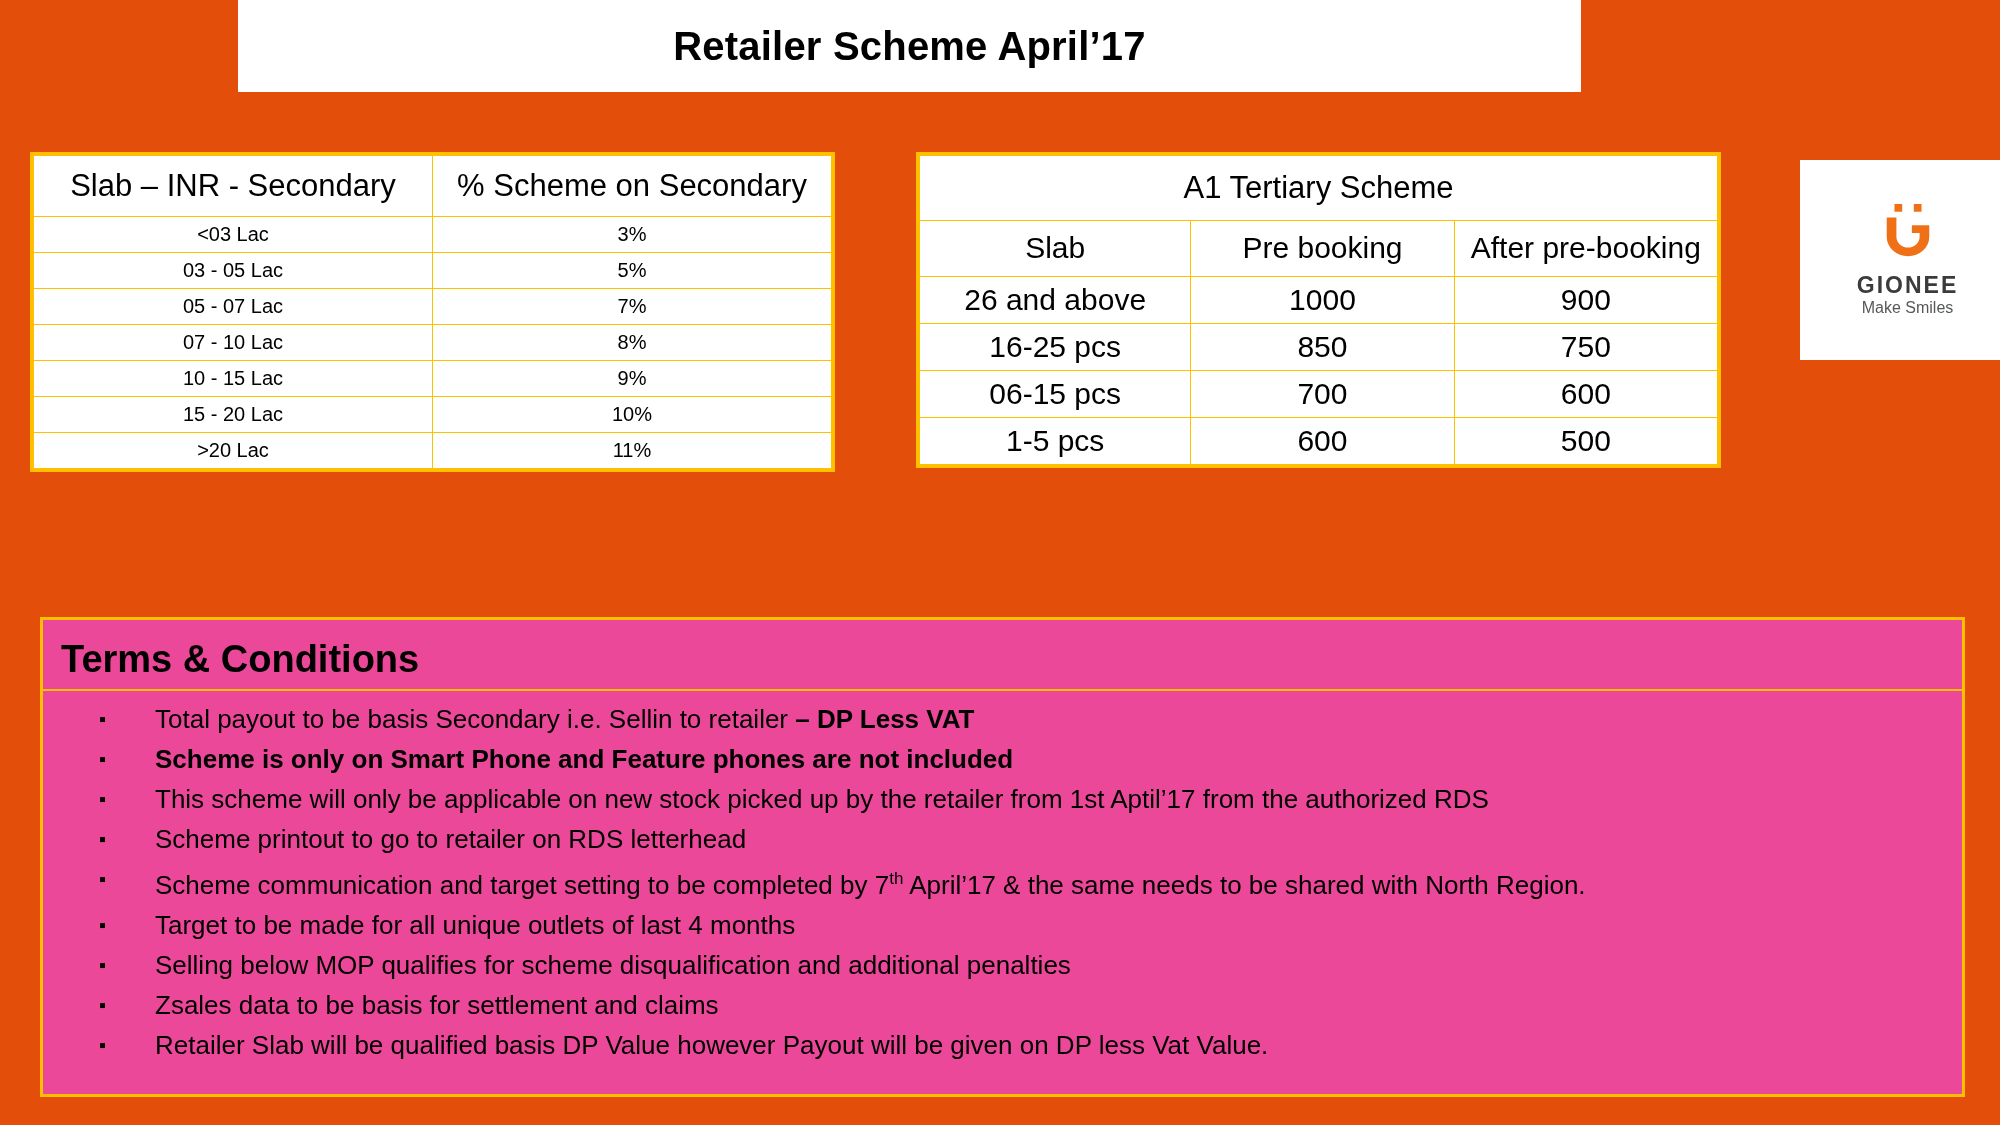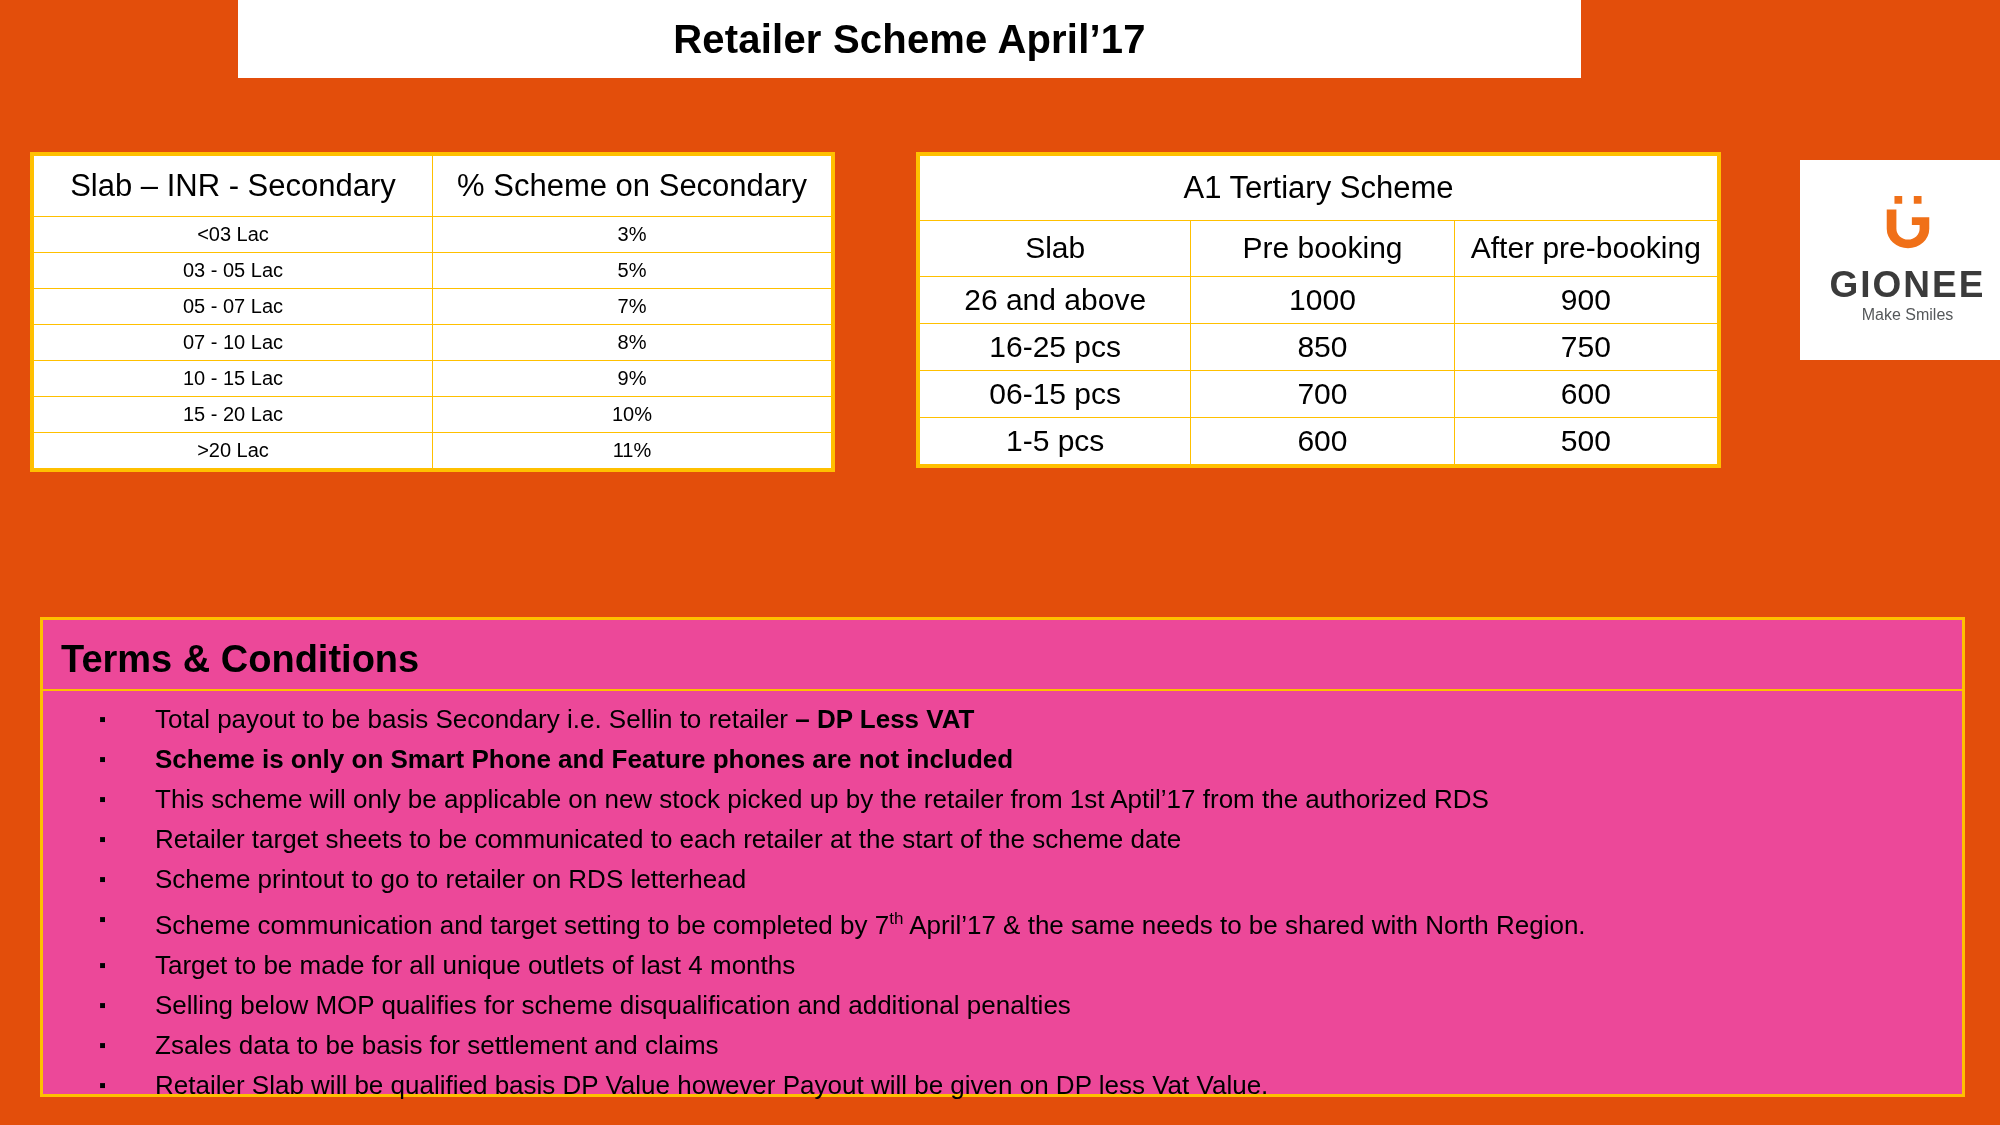--- a/index.html
+++ b/index.html
@@ -13,21 +13,21 @@
     font-family: "Liberation Sans", sans-serif;
     overflow: hidden;
     position: relative;
   }
   
   .title-bar {
     position: absolute;
     left: 238px;
     top: 0px;
     width: 1343px;
-    height: 78px;
+    height: 92px;
     background: #FFFFFF;
     display: flex;
     align-items: center;
     justify-content: center;
   }
   .title-text {
     font-size: 40px;
     font-weight: bold;
     color: #000000;
     letter-spacing: .2px;
@@ -112,21 +112,21 @@
     align-items: center;
     justify-content: center;
   }
   .logo-mark {
     width: 58px;
     height: 58px;
     position: relative;
     margin-bottom: 10px;
   }
   .logo-word {
-    font-size: 37px;
+    font-size: 23px;
     font-weight: bold;
     letter-spacing: 2px;
     color: #3B3B3B;
   }
   .logo-tag {
     font-size: 16px;
     color: #55585A;
   }
 
   
@@ -273,21 +273,21 @@
   <div class="logo-word">GIONEE</div>
   <div class="logo-tag">Make Smiles</div>
 </div>
 
 <div class="terms">
   <div class="terms-title">Terms &amp; Conditions</div>
   <ul class="terms-list">
     <li><span class="bullet">▪</span><span class="txt">Total payout to be basis Secondary i.e. Sellin to retailer <b>– DP Less VAT</b></span></li>
     <li class="bold"><span class="bullet">▪</span><span class="txt">Scheme is only on Smart Phone and Feature phones are not included</span></li>
     <li><span class="bullet">▪</span><span class="txt">This scheme will only be applicable on new stock picked up by the retailer from 1st Aptil’17 from the authorized RDS</span></li>
-    <li><span class="bullet">▪</span><span class="txt">Retailer target sheets to be communicated to each retailer at the start of the scheme date</span></li>
+    <li><span class="bullet">▪</span></li>
     <li><span class="bullet">▪</span><span class="txt">Scheme printout to go to retailer on RDS letterhead</span></li>
     <li><span class="bullet">▪</span><span class="txt">Scheme communication and target setting to be completed by 7<sup>th</sup> April’17 &amp; the same needs to be shared with North Region.</span></li>
     <li><span class="bullet">▪</span><span class="txt">Target to be made for all unique outlets of last 4 months</span></li>
     <li><span class="bullet">▪</span><span class="txt">Selling below MOP qualifies for scheme disqualification and additional penalties</span></li>
     <li><span class="bullet">▪</span><span class="txt">Zsales data to be basis for settlement and claims</span></li>
     <li><span class="bullet">▪</span><span class="txt">Retailer Slab will be qualified basis DP Value however Payout will be given on DP less Vat Value.</span></li>
   </ul>
 </div>
 
 </body></html>

